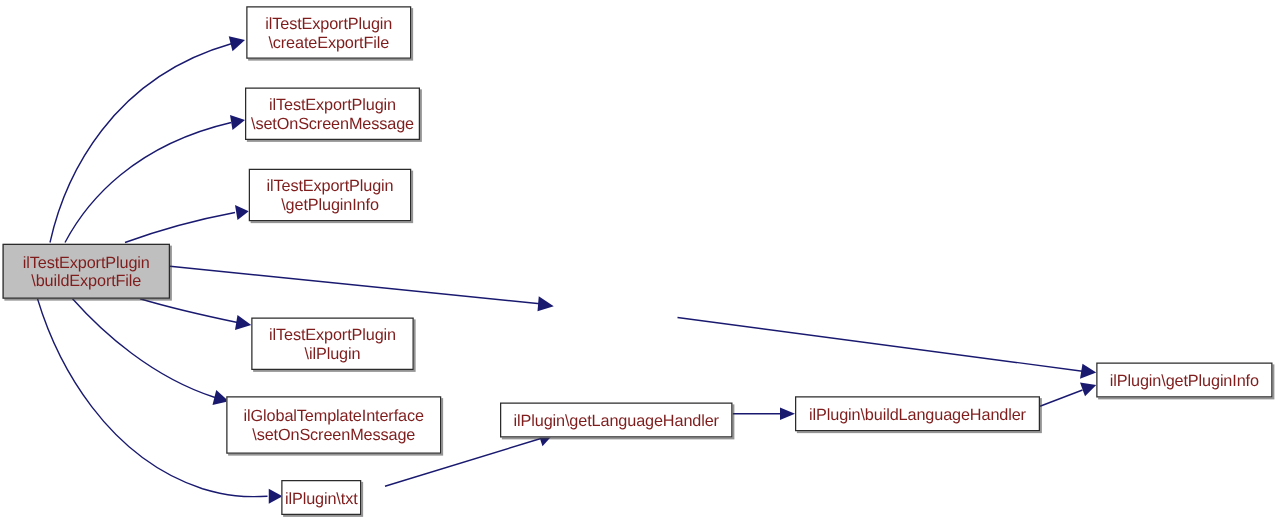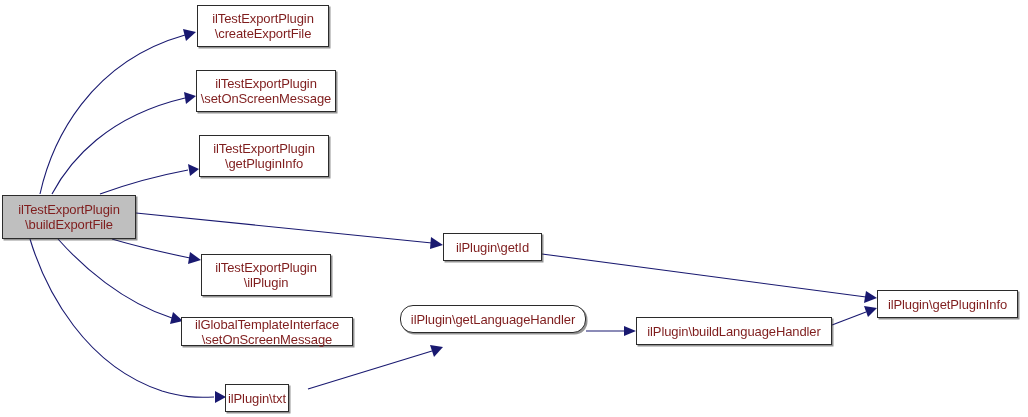--- a/index.html
+++ b/index.html
@@ -140,34 +140,31 @@
   <div class="graph-node" style="left:199px; top:135px; width:130px; height:42px;">
     <span class="node-line">ilTestExportPlugin</span>
     <span class="node-line">\getPluginInfo</span>
   </div>
 
   <div class="graph-node" style="left:201px; top:254px; width:130px; height:42px;">
     <span class="node-line">ilTestExportPlugin</span>
     <span class="node-line">\ilPlugin</span>
   </div>
 
-  <div class="graph-node" style="left:181px; top:317px; width:172px; height:29px;">
+  <div class="graph-node" style="left:181px; top:317px; width:172px; height:46px;">
     <span class="node-line">ilGlobalTemplateInterface</span>
     <span class="node-line">\setOnScreenMessage</span>
   </div>
 
   <div class="graph-node" style="left:225px; top:384px; width:64px; height:28px;">
     <span class="node-line">ilPlugin\txt</span>
   </div>
 
-  <div class="graph-node" style="left:443px; top:233px; width:99px; height:28px;">
-    <span class="node-line">ilPlugin\getId</span>
-  </div>
 
-  <div class="graph-node" style="left:400px; top:305px; width:186px; height:28px;border-radius:13px;">
+  <div class="graph-node" style="left:400px; top:322px; width:186px; height:28px;">
     <span class="node-line">ilPlugin\getLanguageHandler</span>
   </div>
 
   <div class="graph-node" style="left:636px; top:317px; width:196px; height:28px;">
     <span class="node-line">ilPlugin\buildLanguageHandler</span>
   </div>
 
   <div class="graph-node" style="left:877px; top:290px; width:141px; height:28px;">
     <span class="node-line">ilPlugin\getPluginInfo</span>
   </div>

